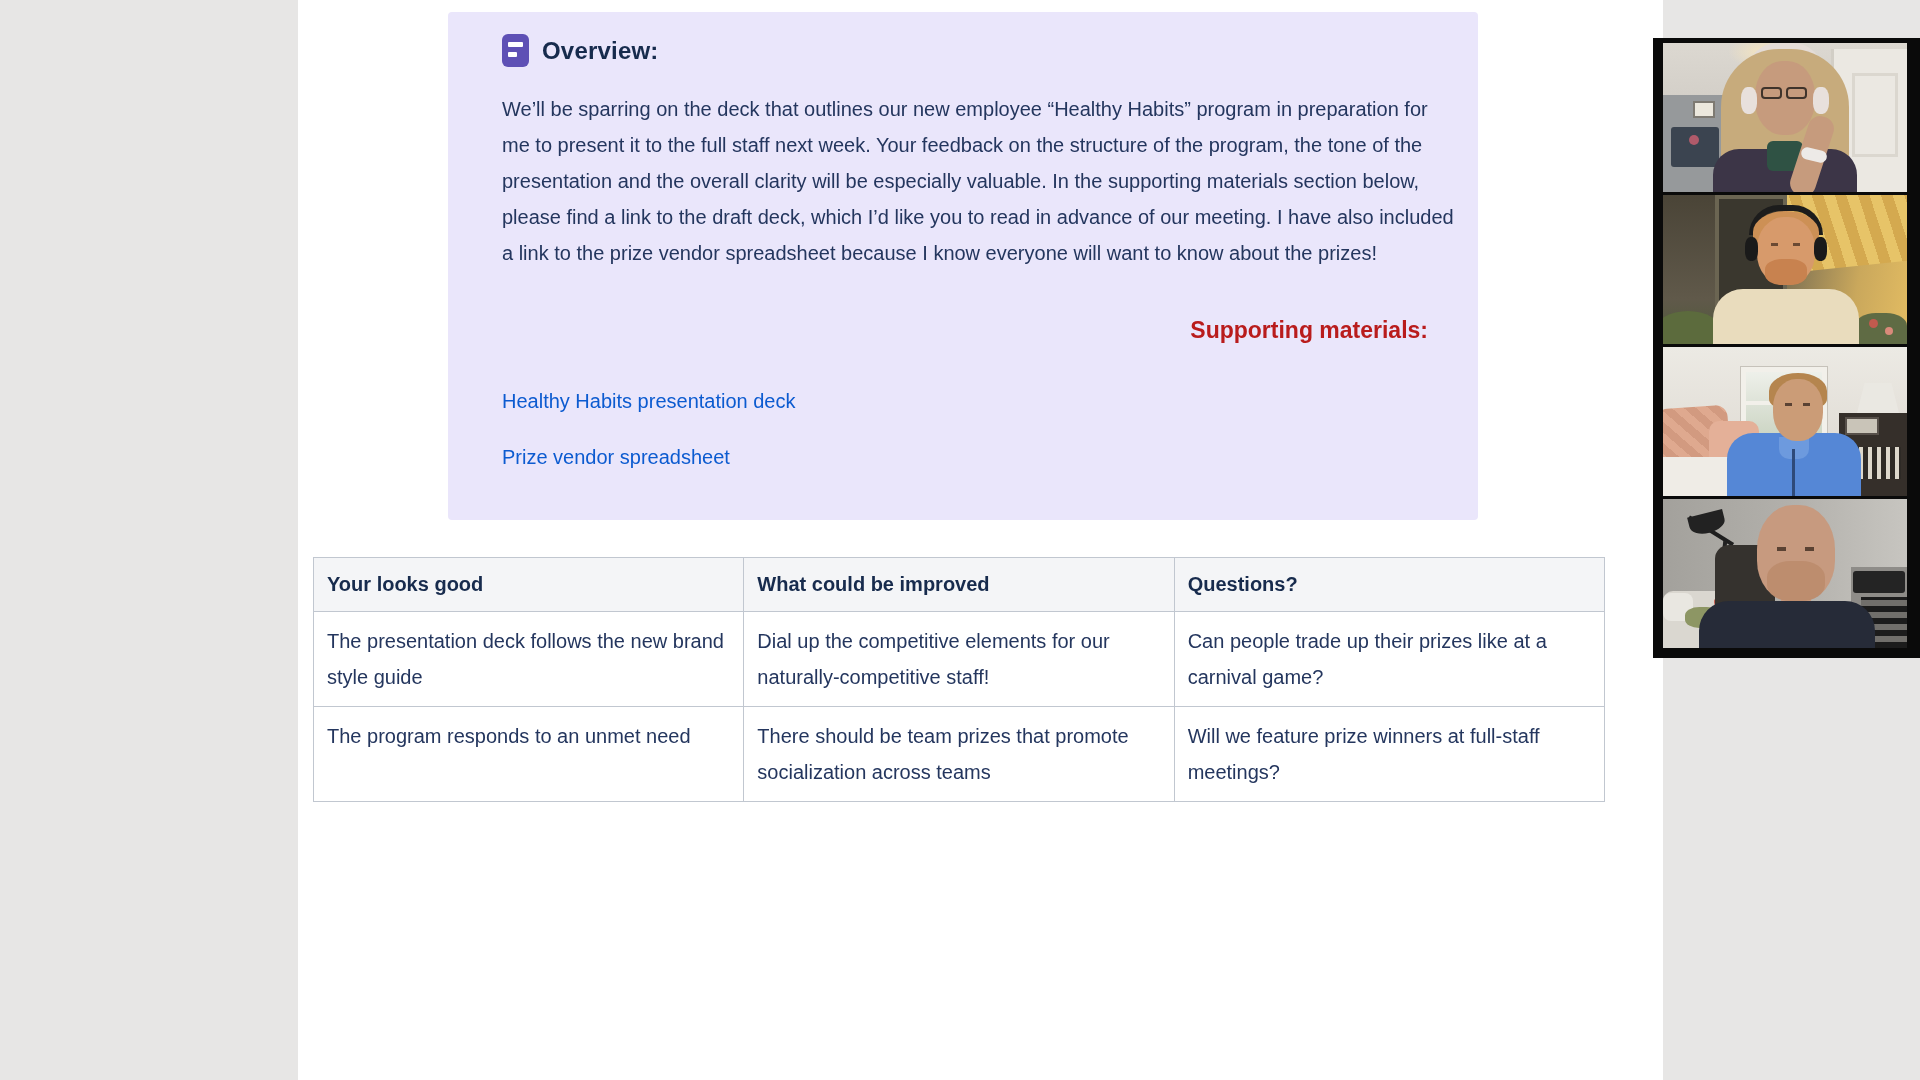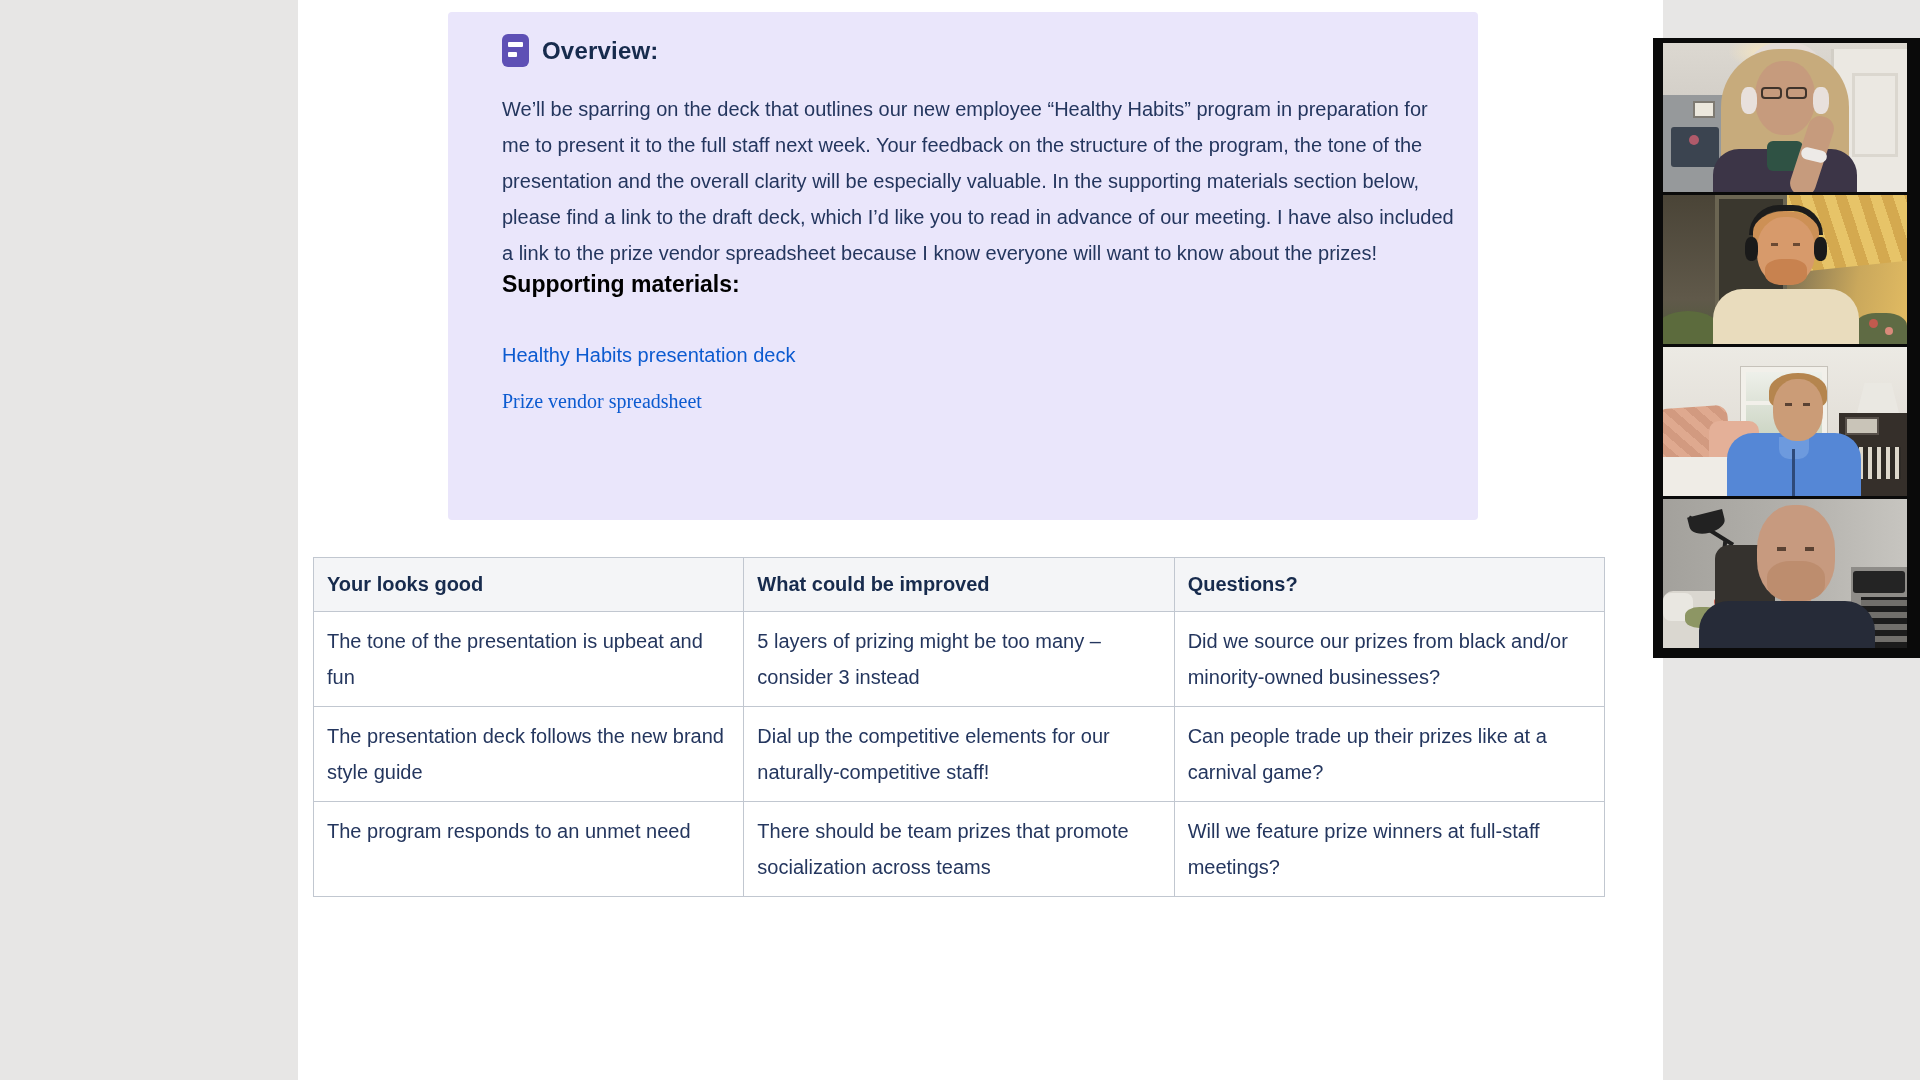--- a/index.html
+++ b/index.html
@@ -9,24 +9,24 @@
 
   
   .overview-panel{position:absolute;left:150px;top:12px;width:1030px;height:508px;
                   background:#eae6fb;border-radius:4px;padding:22px 50px 0 54px;box-sizing:border-box;}
   .panel-header{display:flex;align-items:center;gap:13px;}
   .note-icon{width:27px;height:33px;background:#5e50b5;border-radius:6px;position:relative;flex:0 0 auto;}
   .note-icon .bar1{position:absolute;left:6px;top:8px;width:15px;height:5px;background:#fff;border-radius:1px;}
   .note-icon .bar2{position:absolute;left:6px;top:18px;width:9px;height:5px;background:#fff;border-radius:1px;}
   .panel-title{font-size:24px;font-weight:bold;color:#172b4d;letter-spacing:.2px;}
   .panel-body{margin-top:24px;width:952px;font-size:20px;line-height:36px;color:#24365e;}
-  .supporting-title{font-size:23px;font-weight:bold;color:#000000;}
+  .supporting-title{margin-top:46px;font-size:23px;font-weight:bold;color:#b91c1c;text-align:right;}
   .panel-link{font-size:20px;color:#0c5bd0;cursor:pointer;width:fit-content;}
   .link1{margin-top:46px;}
-  .link2{margin-top:23px;font-family:Liberation Serif, serif;}
+  .link2{margin-top:33px;}
 
   
   .feedback-table{position:absolute;left:15px;top:557px;width:1292px;border-collapse:collapse;table-layout:fixed;}
   .feedback-table th,.feedback-table td{border:1.5px solid #c1c7d0;text-align:left;}
   .feedback-table th{background:#f4f5f7;height:53px;padding:0 13px;font-size:20px;font-weight:bold;
                      color:#172b4d;vertical-align:middle;}
   .feedback-table td{padding:11px 13px;font-size:20px;line-height:36px;color:#24365e;vertical-align:top;}
   .feedback-table tbody tr:nth-child(-n+3){height:95px;}
   .feedback-table tbody tr:nth-child(4){height:172px;}
 
@@ -150,25 +150,20 @@
     <table class="feedback-table">
       <thead>
         <tr>
           <th>Your looks good</th>
           <th>What could be improved</th>
           <th>Questions?</th>
         </tr>
       </thead>
       <tbody>
         <tr>
-          <td>The tone of the presentation is upbeat and fun</td>
-          <td>5 layers of prizing might be too many – consider 3 instead</td>
-          <td>Did we source our prizes from black and/or minority-owned businesses?</td>
-        </tr>
-        <tr>
           <td>The presentation deck follows the new brand style guide</td>
           <td>Dial up the competitive elements for our naturally-competitive staff!</td>
           <td>Can people trade up their prizes like at a carnival game?</td>
         </tr>
         <tr>
           <td>The program responds to an unmet need</td>
           <td>There should be team prizes that promote socialization across teams</td>
           <td>Will we feature prize winners at full-staff meetings?</td>
         </tr>
       </tbody>

